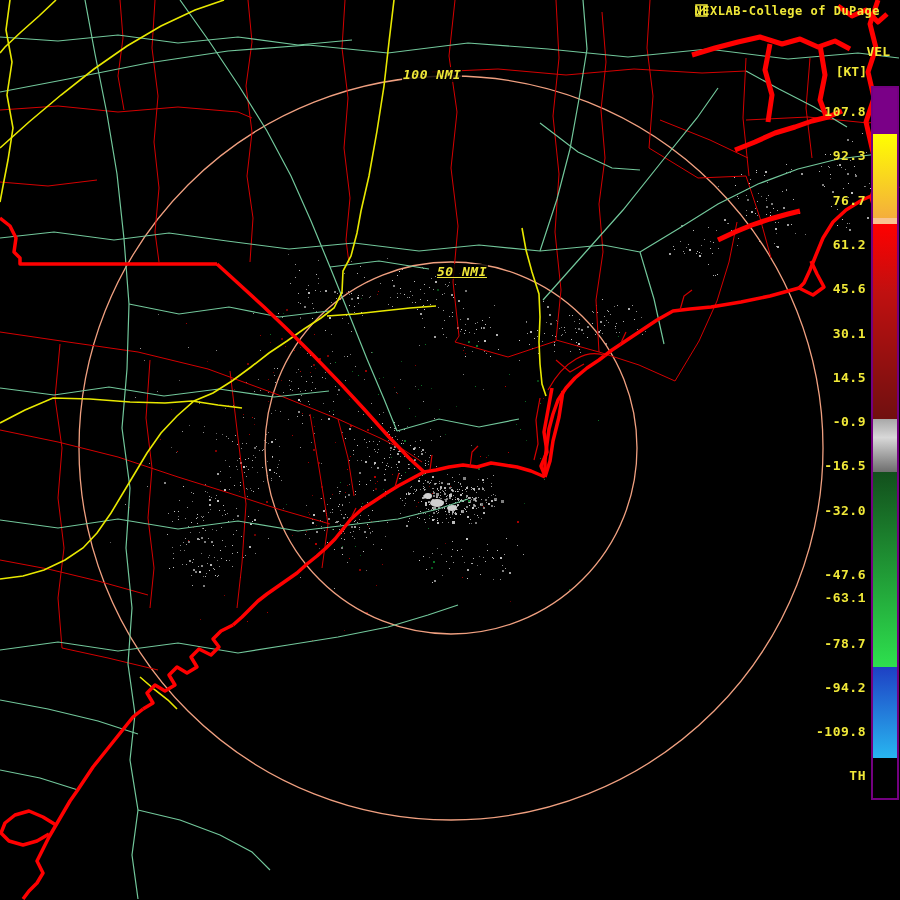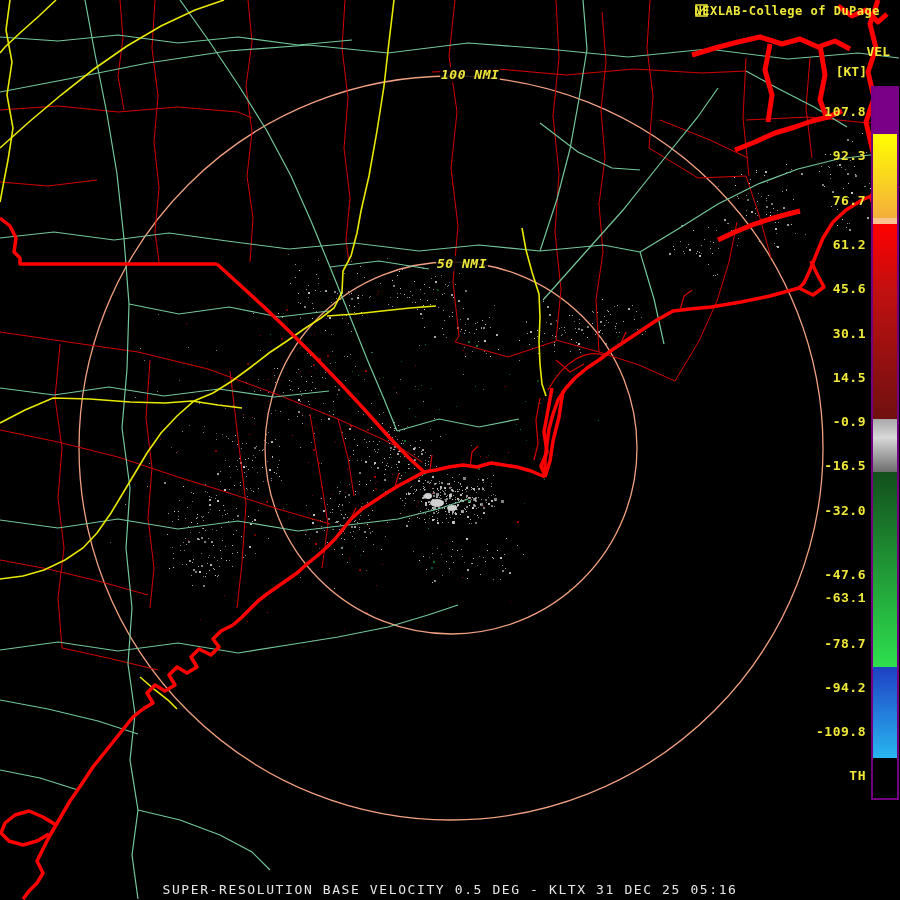--- a/index.html
+++ b/index.html
@@ -1661,17 +1661,16 @@
       <div class="tick" style="top: 459px;">-16.5</div>
       <div class="tick" style="top: 504px;">-32.0</div>
       <div class="tick" style="top: 568px;">-47.6</div>
       <div class="tick" style="top: 592px; font-family: Liberation Mono, monospace;">-63.1</div>
       <div class="tick" style="top: 637px;">-78.7</div>
       <div class="tick" style="top: 681px;">-94.2</div>
       <div class="tick" style="top: 725px;">-109.8</div>
       <div class="tick" style="top: 769px; margin-left: 44px;">TH</div>
     </div>
 
-  <div class="ringlab" id="lab50" style="left: 436px; top: 256px;">50 NMI</div>
-  <div class="ringlab" id="lab100" style="left: 440px; top: 67px;">100 NMI</div>
+  <div class="ringlab" id="lab50" style="left: 436px; top: 264px; text-decoration: underline;">50 NMI</div>
+  <div class="ringlab" id="lab100" style="left: 402px; top: 67px;">100 NMI</div>
 
-  <div class="txt" id="caption">SUPER-RESOLUTION BASE VELOCITY 0.5 DEG - KLTX 31 DEC 25 05:16</div>
 </div>
 
 </body></html>

